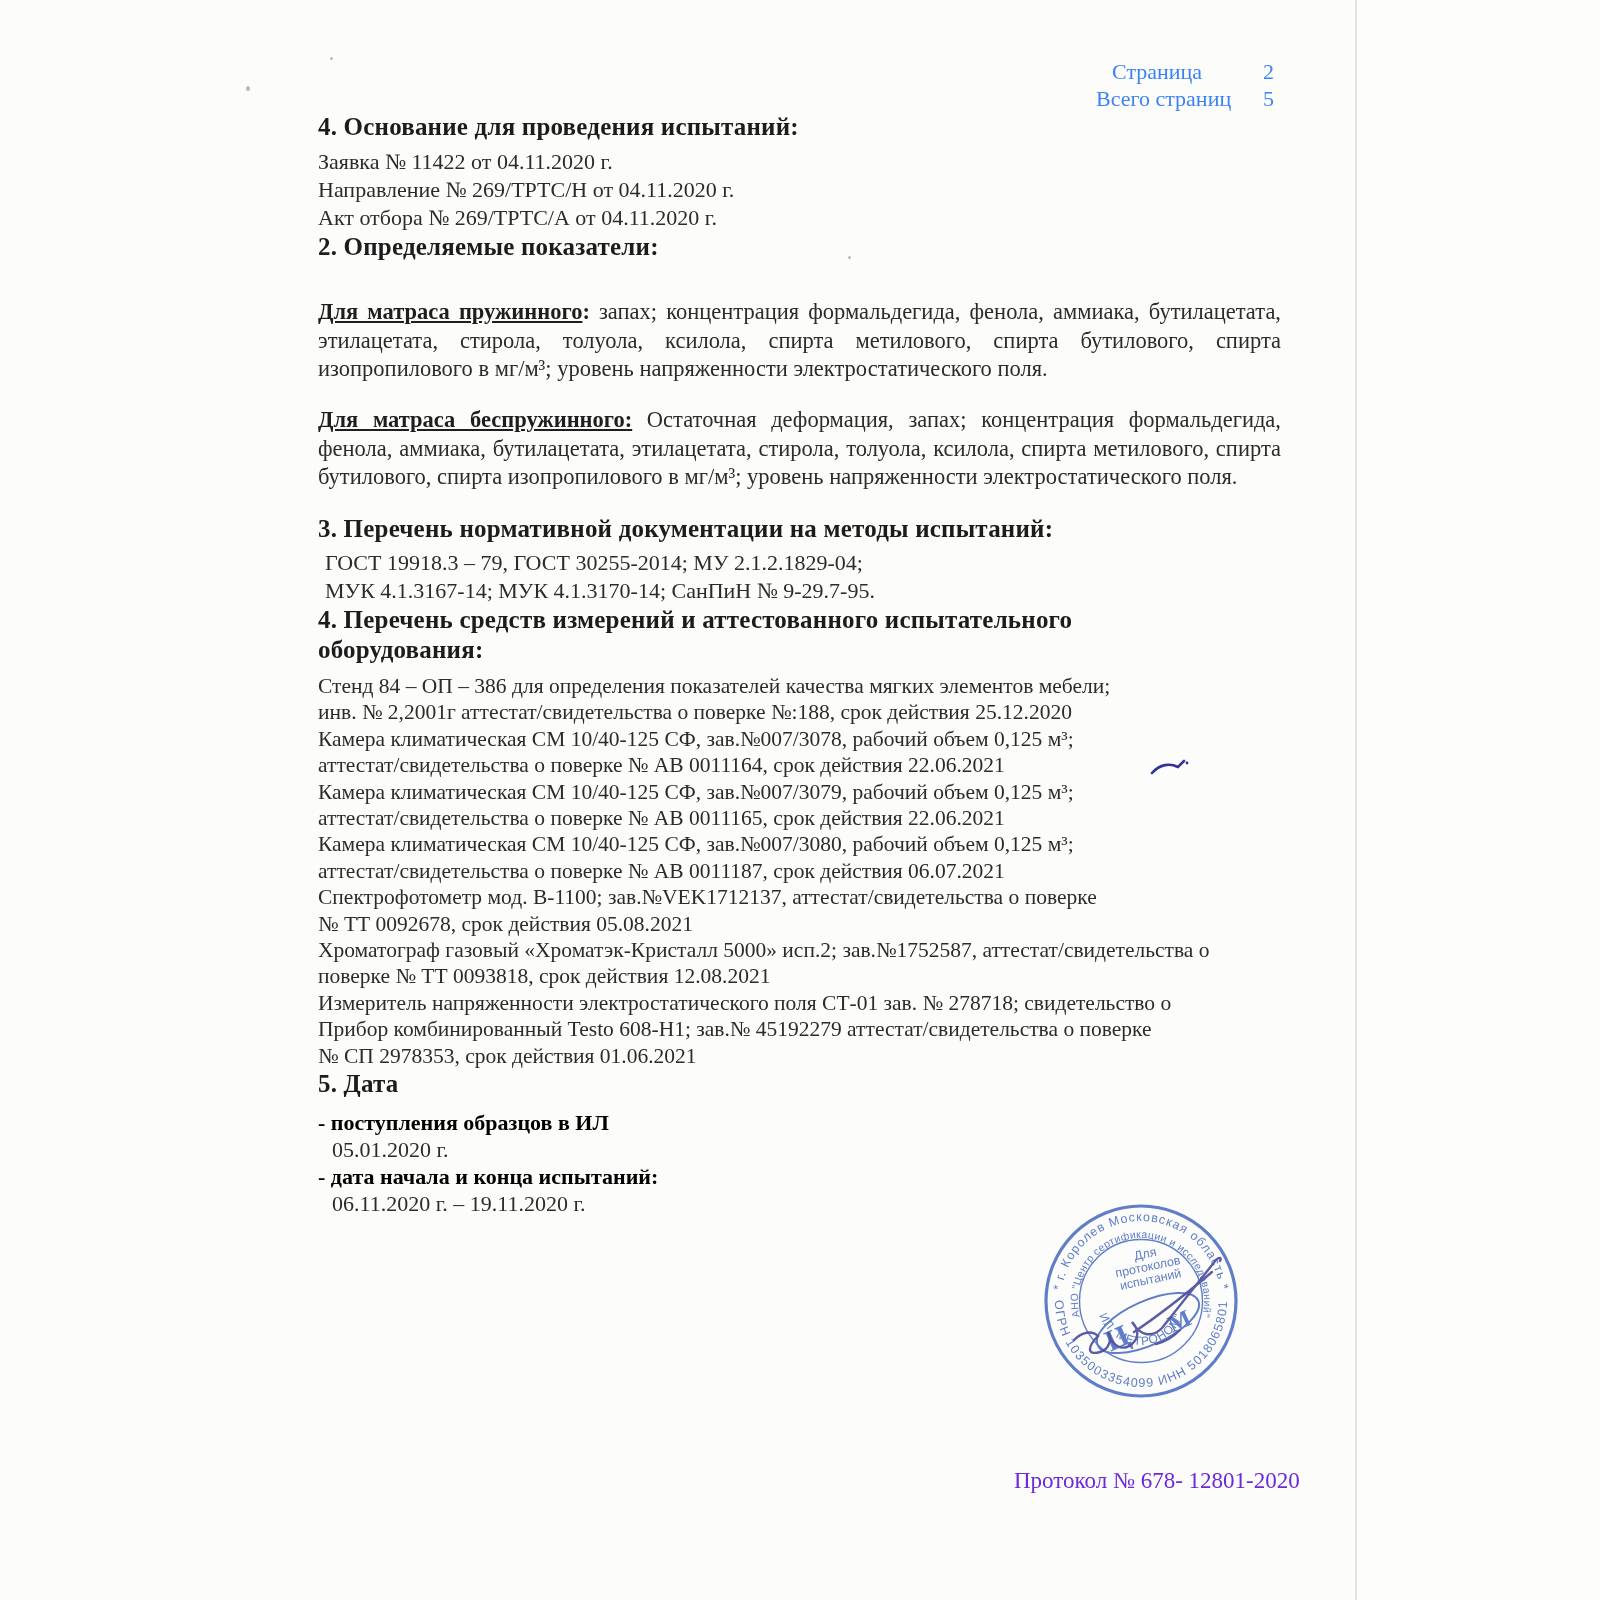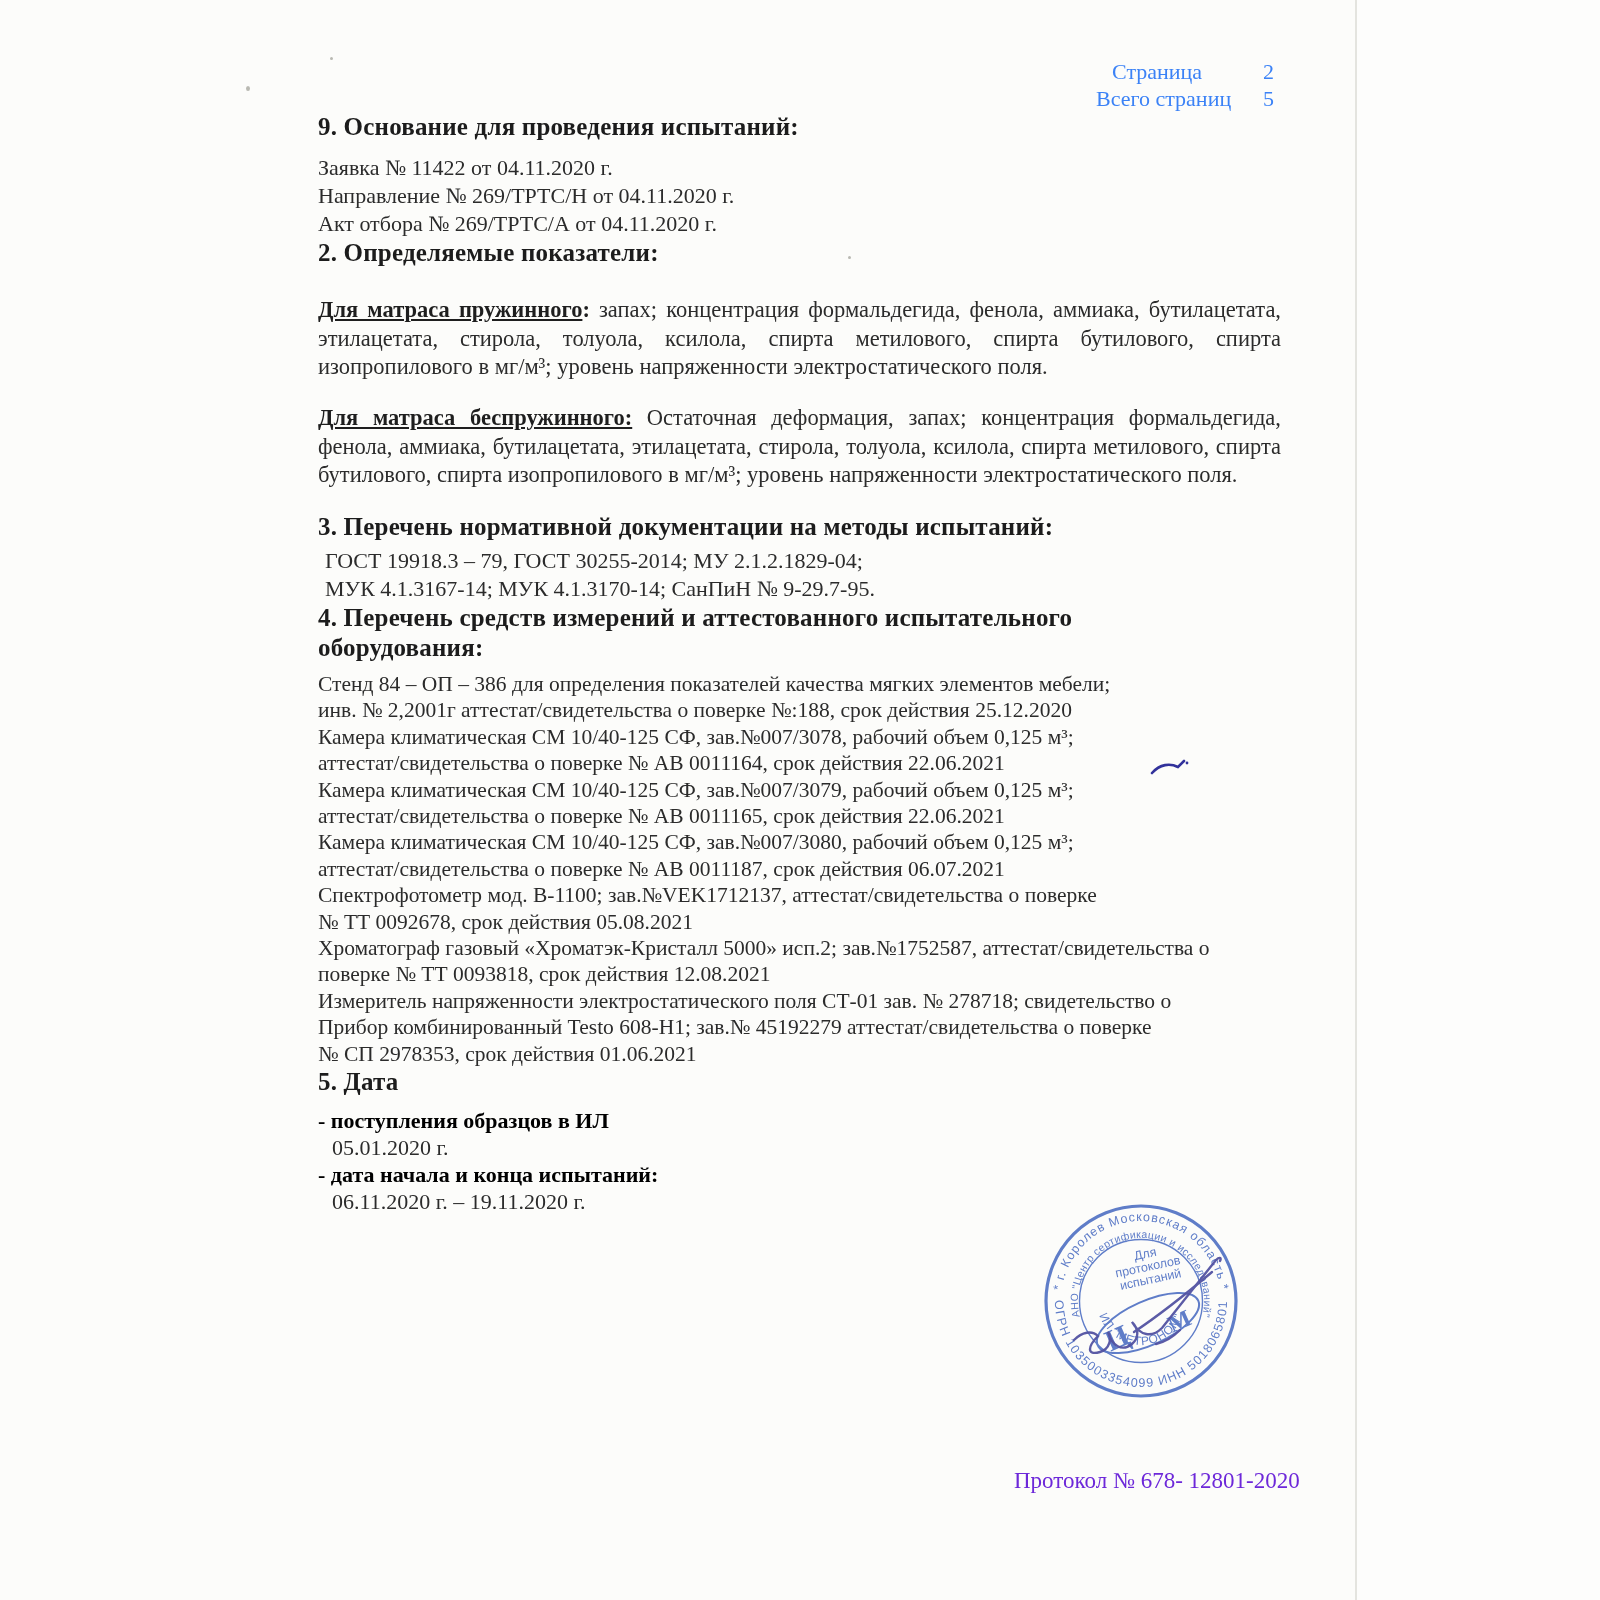--- a/index.html
+++ b/index.html
@@ -16,22 +16,22 @@
   .pageinfo{margin-left:778px;width:184px;font-size:22px;line-height:27px;color:#3b82f6;}
   .pi-row{display:flex;justify-content:space-between;}
   .pi-row.first .pi-label{margin-left:16px;}
   .pi-num{padding-right:6px;}
   h2.sec{font-size:25px;line-height:30px;margin:0;color:#1c1c1c;letter-spacing:.2px;}
   .h1{margin-top:4px;}
   .h2{margin-top:10px;}
   .h3{margin-top:7px;}
   .h4{margin-top:9px;line-height:33px;}
   .h5{margin-top:50px;}
-  .s1-lines{margin-top:12px;font-size:22px;line-height:28px;}
-  .para{margin-top:28px;font-size:22.5px;line-height:28.5px;text-align:justify;}
+  .s1-lines{margin-top:6px;font-size:22px;line-height:28px;}
+  .para{margin-top:36px;font-size:22.5px;line-height:28.5px;text-align:justify;}
   .para.second{margin-top:5px;}
   .para .lead{font-weight:bold;text-decoration:underline;color:#1e1e1e;}
   .para .lead-colon{font-weight:bold;color:#1e1e1e;}
   .s3-lines{margin-top:5px;font-size:22px;line-height:28px;padding-left:7px;}
   .s4-lines{margin-top:8px;font-size:21.5px;line-height:26.4px;}
   .s4-lines .equip-line{white-space:nowrap;}
   .s5{margin-top:10px;font-size:22px;line-height:27px;}
   .s5 .d-label{font-weight:bold;color:#000000;}
   .s5 .d-value{padding-left:14px;}
   .footer-protocol{position:absolute;left:1014px;top:1468px;font-size:23px;color:#6d28d9;}
@@ -55,21 +55,21 @@
     <div class="pi-row first">
       <span class="pi-label">Страница</span>
       <span class="pi-num">2</span>
     </div>
     <div class="pi-row">
       <span class="pi-label">Всего страниц</span>
       <span class="pi-num">5</span>
     </div>
   </div>
 
-  <h2 class="sec h1">9. Основание для проведения испытаний:</h2>
+  <h2 class="sec h1">4. Основание для проведения испытаний:</h2>
   <div class="s1-lines">
       <div>Заявка № 11422 от 04.11.2020 г.</div>
       <div>Направление № 269/ТРТС/Н от 04.11.2020 г.</div>
       <div>Акт отбора № 269/ТРТС/А от 04.11.2020 г.</div>
     </div>
 
   <h2 class="sec h2">2. Определяемые показатели:</h2>
 
   <p class="para"><span class="lead">Для матраса пружинного</span><span class="lead-colon">: </span><span>запах; концентрация формальдегида, фенола, аммиака, бутилацетата, этилацетата, стирола, толуола, ксилола, спирта метилового, спирта бутилового, спирта изопропилового в мг/м³; уровень напряженности электростатического поля.</span></p>
 

